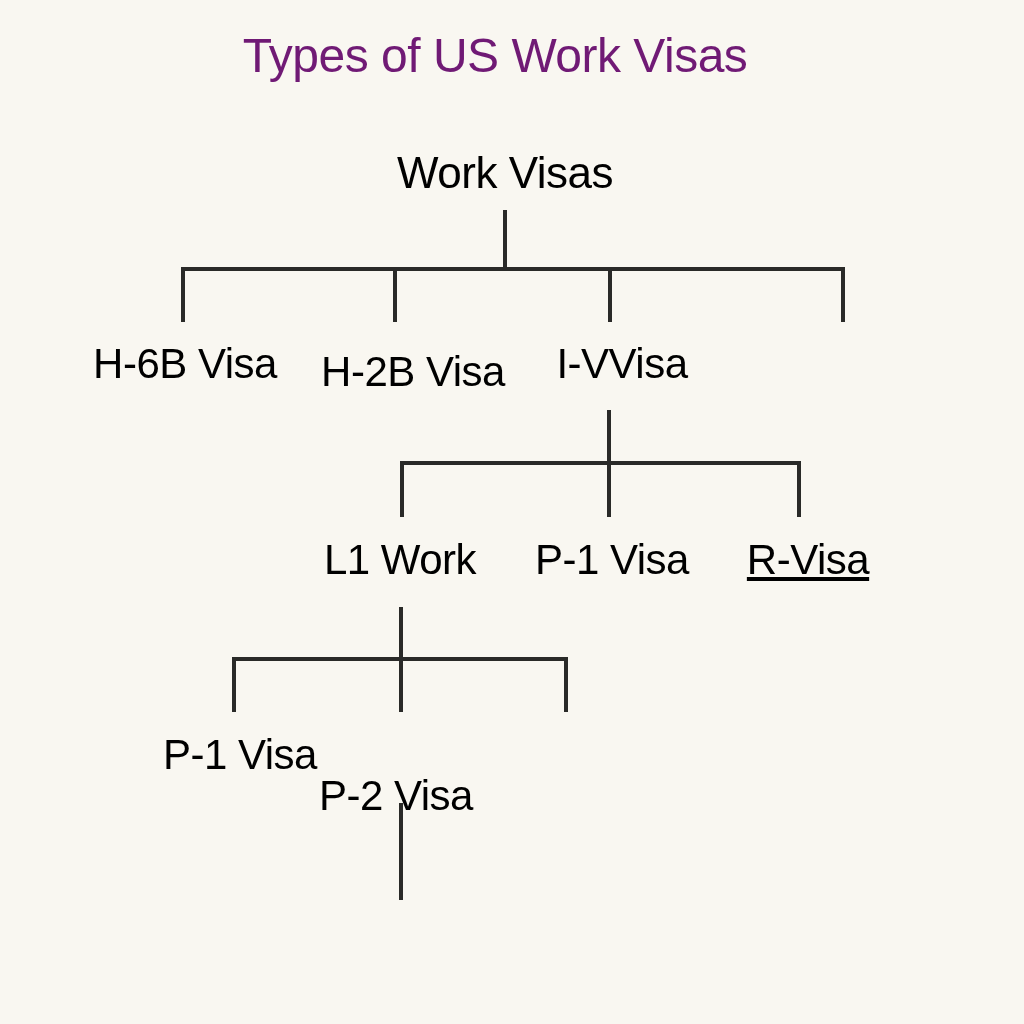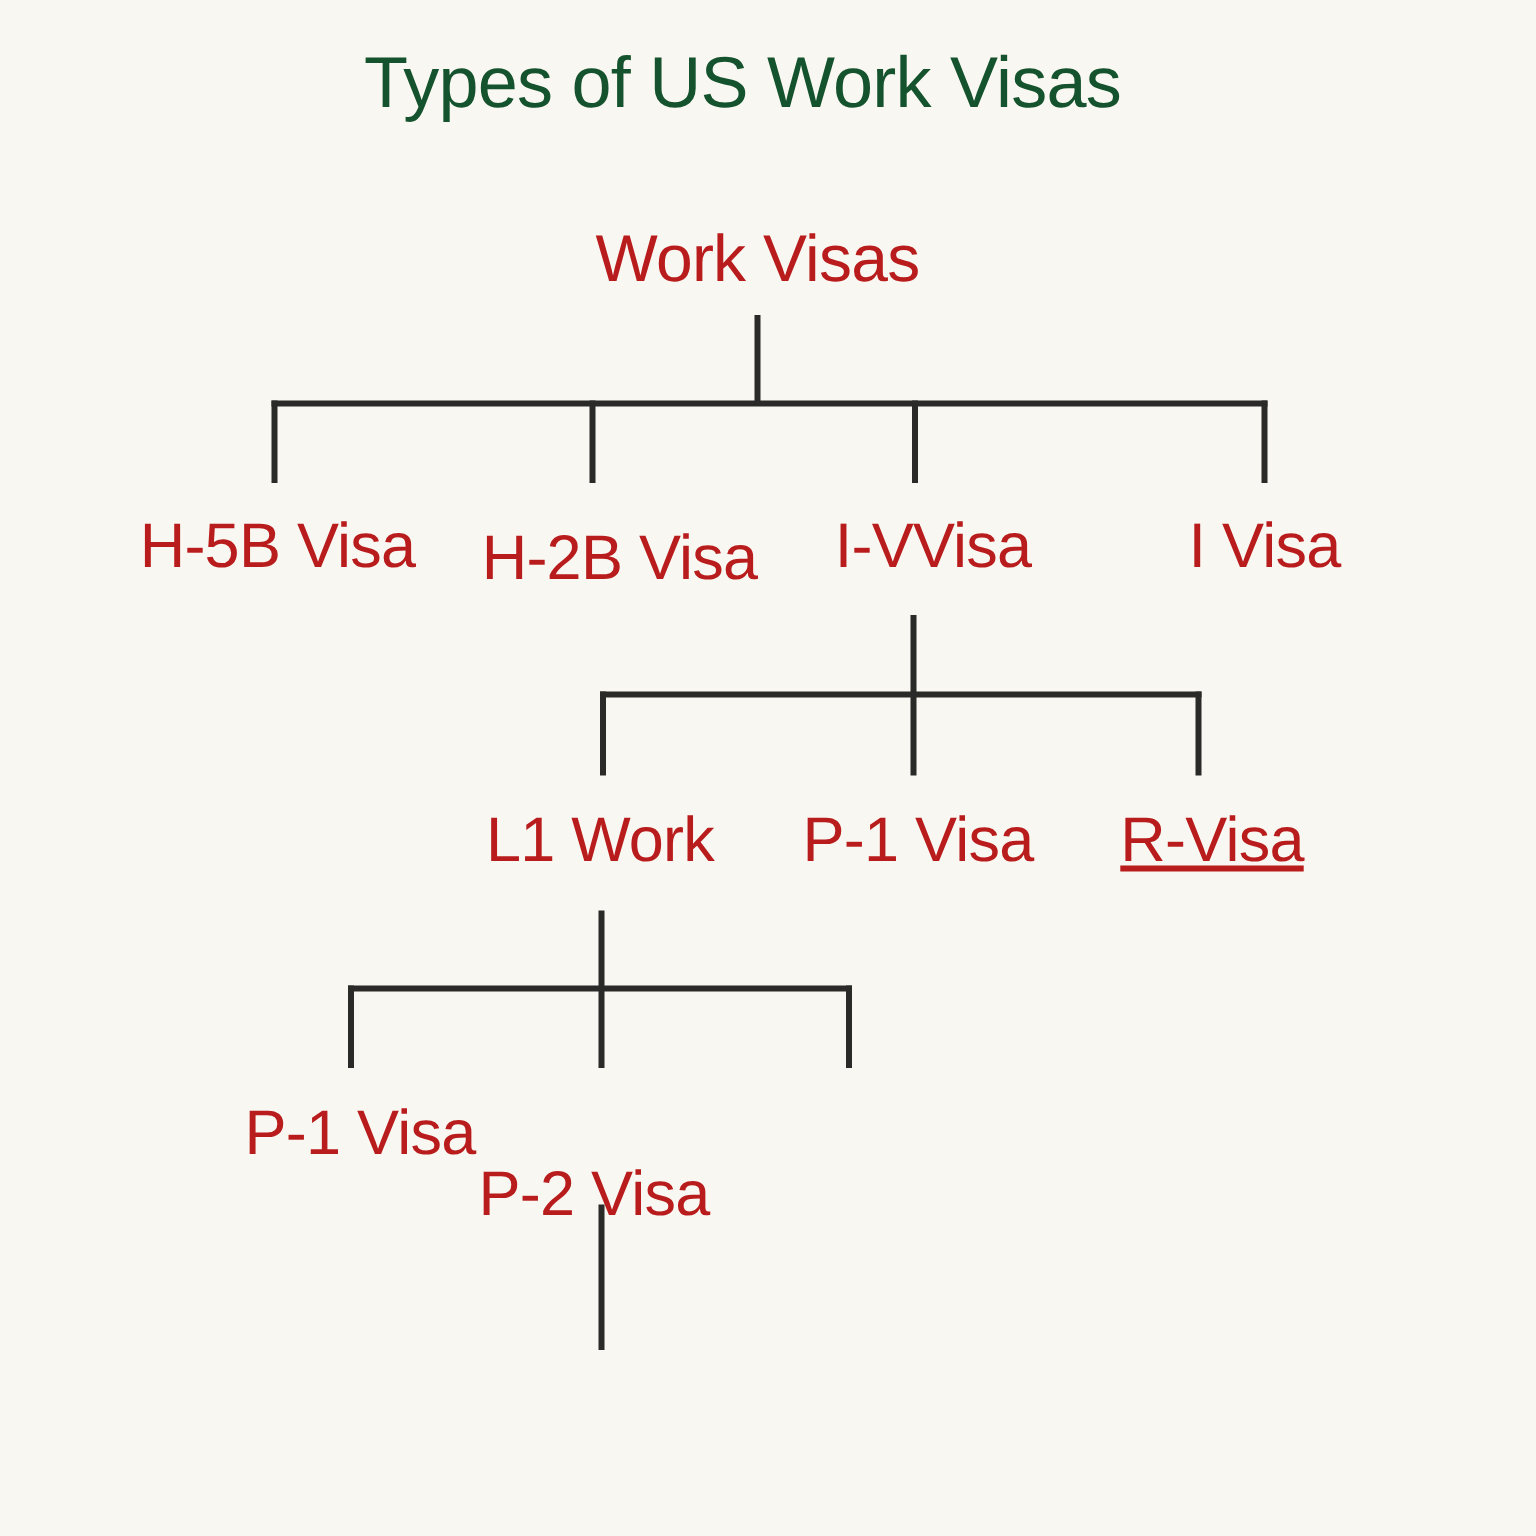--- a/index.html
+++ b/index.html
@@ -12,29 +12,29 @@
     height: 1024px;
     background: #f9f7f1;
     overflow: hidden;
     font-family: "Liberation Sans", sans-serif;
   }
   .title {
     position: absolute;
     transform: translateX(-50%);
     font-size: 48px;
     letter-spacing: -0.5px;
-    color: #14532d;
+    color: #701a75;
     white-space: nowrap;
   }
   .node {
     position: absolute;
     transform: translateX(-50%);
     font-size: 42px;
     letter-spacing: -0.5px;
-    color: #b91c1c;
+    color: #000000;
     white-space: nowrap;
   }
   .root-node {
     font-size: 44px;
   }
   .vline, .hline {
     position: absolute;
     background: #2a2a28;
   }
   .vline { width: 4px; }
@@ -51,24 +51,23 @@
 
   <div class="vline" style="left:503px; top:210px; height:59px;"></div>
 
   <div class="hline" style="left:181px; top:267px; width:664px;"></div>
 
   <div class="vline" style="left:181px; top:267px; height:55px;"></div>
   <div class="vline" style="left:393px; top:267px; height:55px;"></div>
   <div class="vline" style="left:608px; top:267px; height:55px;"></div>
   <div class="vline" style="left:841px; top:267px; height:55px;"></div>
 
-  <div class="node" style="left:185px; top:340px;">H-5B Visa</div>
+  <div class="node" style="left:185px; top:340px;">H-6B Visa</div>
   <div class="node" style="left:413px; top:348px;">H-2B Visa</div>
   <div class="node" style="left:622px; top:340px;">I-VVisa</div>
-  <div class="node" style="left:843px; top:340px;">I Visa</div>
 
   <div class="vline" style="left:607px; top:410px; height:107px;"></div>
 
   <div class="hline" style="left:400px; top:461px; width:401px;"></div>
 
   <div class="vline" style="left:400px; top:461px; height:56px;"></div>
   <div class="vline" style="left:797px; top:461px; height:56px;"></div>
 
   <div class="node" style="left:400px; top:536px;">L1 Work</div>
   <div class="node" style="left:612px; top:536px;">P-1 Visa</div>

